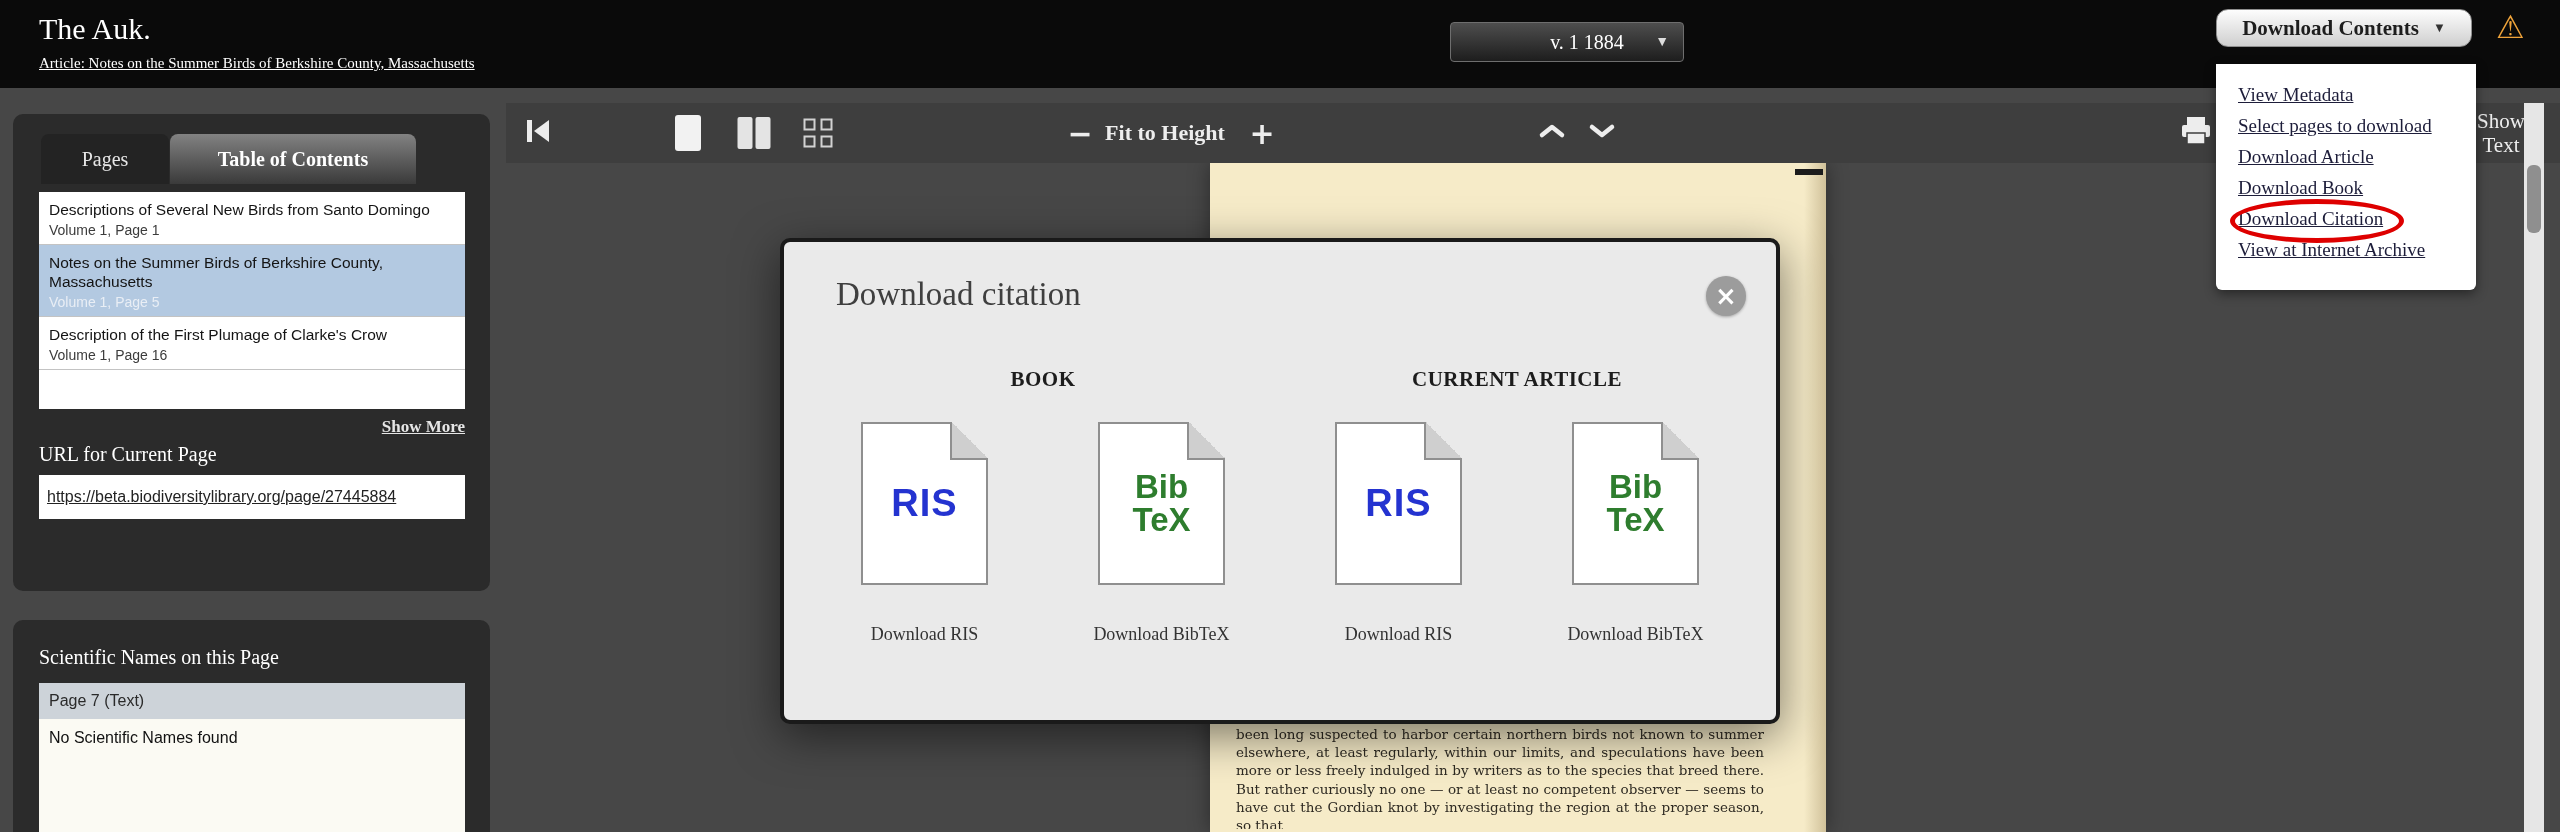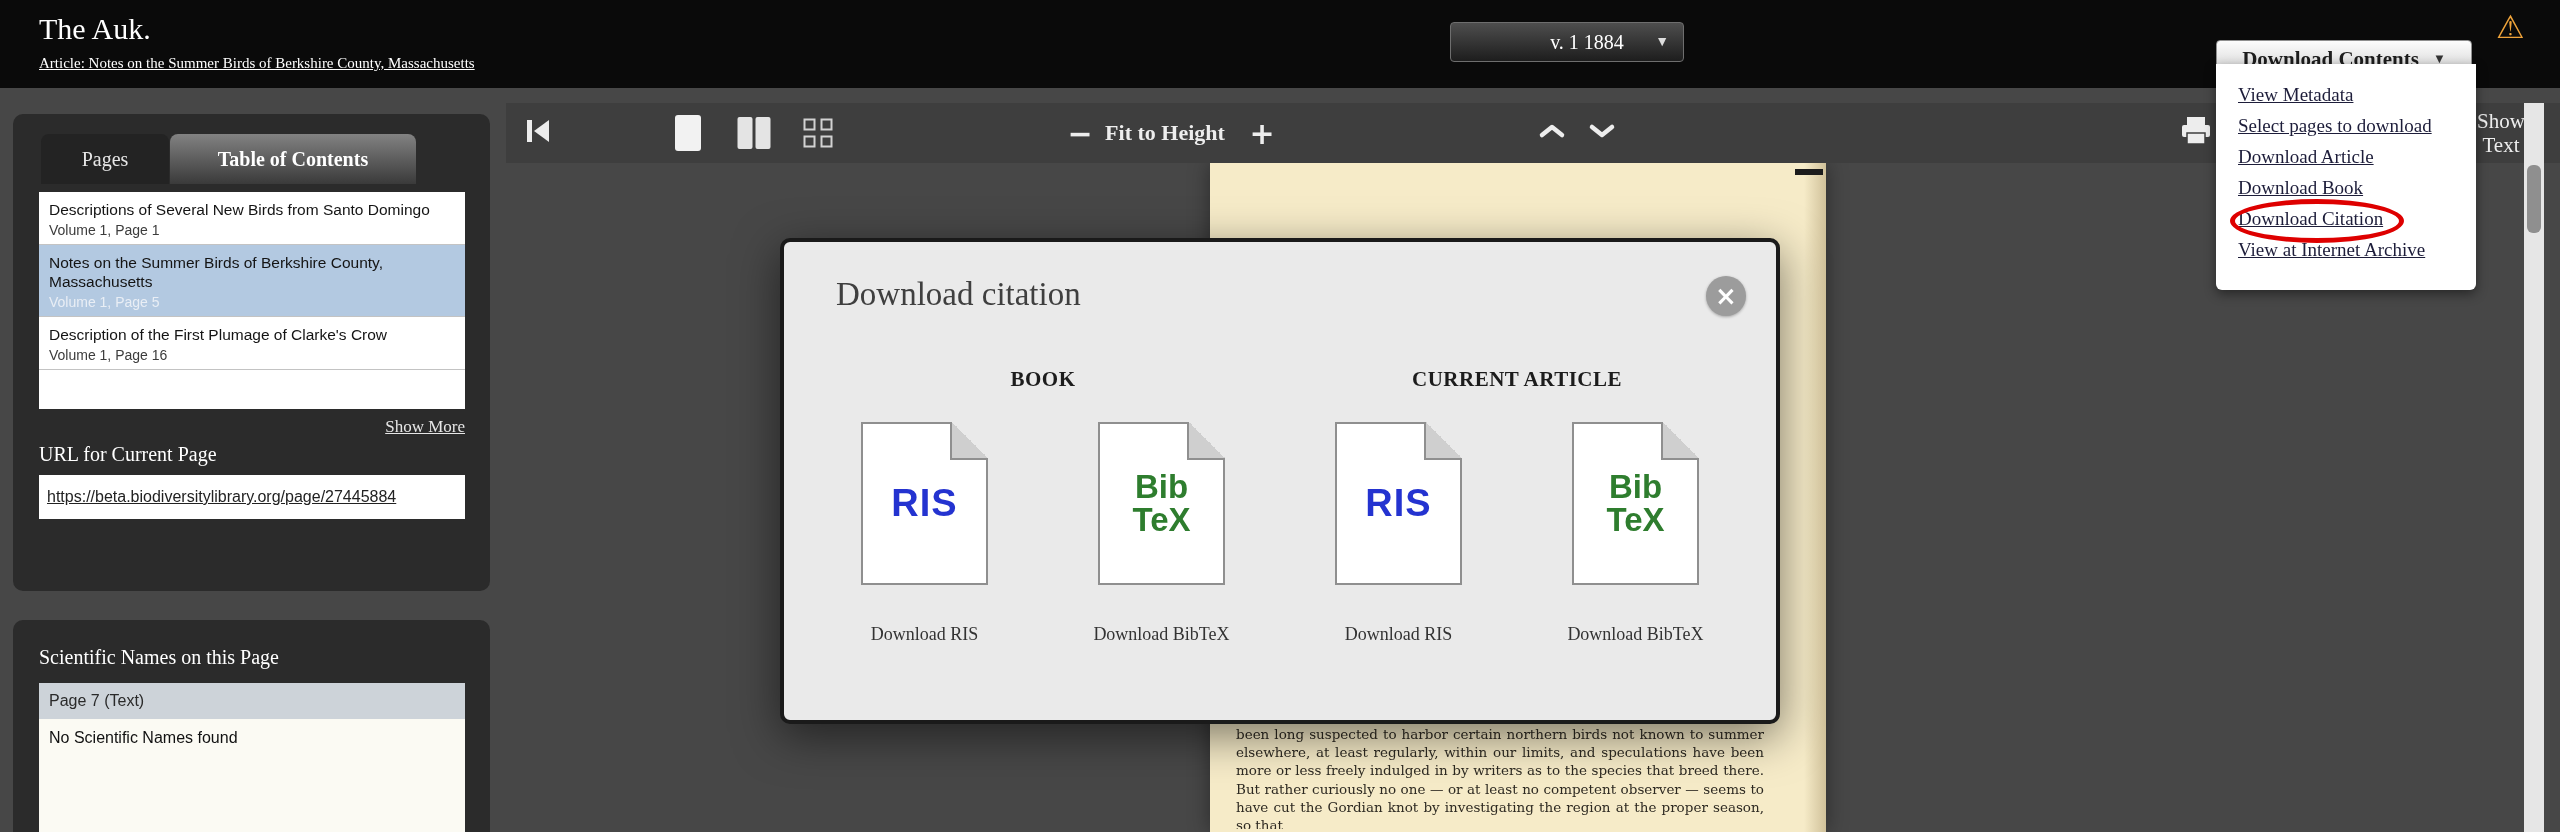--- a/index.html
+++ b/index.html
@@ -13,22 +13,22 @@
   .header { position:absolute; left:0; top:0; width:2560px; height:88px; background:#0a0a0a; z-index:30; }
   .journal-title { position:absolute; left:39px; top:12px; font-size:30px; color:#fff; cursor:pointer; }
   .article-link { position:absolute; left:39px; top:55px; font-size:15px; color:#fff; text-decoration:underline; cursor:pointer; }
   .volume-select {
     position:absolute; left:1450px; top:22px; width:234px; height:40px;
     background:linear-gradient(180deg,#4e4e4e,#1d1d1d); border:1px solid #6e6e6e; border-radius:4px;
     color:#fff; font-size:20px; display:flex; align-items:center; justify-content:center; cursor:pointer;padding-left:40px;
   }
   .volume-select .caret { position:absolute; right:14px; top:11px; font-size:14px; color:#ddd; }
   .download-contents-btn {
-    position:absolute; left:2216px; top:40px; width:256px; height:38px;
-    background:linear-gradient(180deg,#fdfdfd,#cfcfcf); border:1px solid #8f8f8f; border-radius:4px;
+    position:absolute; left:2216px; top:9px; width:256px; height:38px;
+    background:linear-gradient(180deg,#fdfdfd,#cfcfcf); border:1px solid #8f8f8f; border-radius:12px;
     color:#1d1d1d; font-size:21px; font-weight:bold; display:flex; align-items:center; justify-content:center; gap:14px; cursor:pointer;
   }
   .download-contents-btn .caret { font-size:13px; color:#333; }
   .alert-icon { position:absolute; left:2496px; top:8px; font-size:32px; color:#efa33a; font-family:"DejaVu Sans", sans-serif; }
 
   
   .download-menu {
     position:absolute; left:2216px; top:64px; width:260px; height:226px; background:#fff;
     border-radius:0 0 6px 6px; box-shadow:0 4px 12px rgba(0,0,0,.45); z-index:35; padding:15px 0 16px 22px;
   }
@@ -44,21 +44,21 @@
   .tabs-row { display:flex; height:50px; margin-left:2px; gap:1px; }
   .tab { display:flex; align-items:center; justify-content:center; font-size:20px; border-radius:8px 8px 0 0; cursor:pointer; }
   .tab-pages { width:128px; background:#232323; color:#e6e6e6; }
   .tab-toc { width:246px; background:linear-gradient(180deg,#828282,#3a3a3a); color:#fff; font-weight:bold; }
   .toc-list { margin-top:8px; width:426px; height:217px; background:#fff; overflow:hidden; font-family:"Liberation Sans", sans-serif; }
   .toc-item { padding:8px 12px 6px 10px; border-bottom:1px solid #c3c3c3; cursor:pointer; }
   .toc-item .t { font-size:15.5px; line-height:19px; color:#141414; }
   .toc-item .s { font-size:14px; margin-top:3px; color:#3c3c3c; }
   .toc-item.selected { background:#b3c9e1; }
   .toc-item.selected .s { color:#e9eef5; }
-  .show-more { margin-top:8px; text-align:right; width:426px; font-size:17px; color:#e6e6e6; text-decoration:underline; cursor:pointer; }
+  .show-more { margin-top:8px; text-align:right; width:426px; font-size:17px; color:#e6e6e6; text-decoration:underline; cursor:pointer;font-weight:bold; }
   .url-label { margin-top:6px; font-size:20px; color:#fff; }
   .url-box { margin-top:9px; width:426px; height:44px; background:#fff; display:flex; align-items:center; padding-left:8px; }
   .url-box span { font-family:"Liberation Sans", sans-serif; font-size:16px; color:#222; text-decoration:underline; cursor:pointer; }
   .panel-names { top:620px; height:300px; padding:26px 25px 0 26px; }
   .names-label { font-size:20px; color:#fff; }
   .names-box { margin-top:14px; width:426px; }
   .names-head { height:36px; background:#cdd3d9; display:flex; align-items:center; padding-left:10px; font-family:"Liberation Sans", sans-serif; font-size:16px; color:#2a2a2a; }
   .names-body { height:180px; background:#fbfaf3; padding:10px; font-family:"Liberation Sans", sans-serif; font-size:16px; color:#111; }
 
   

